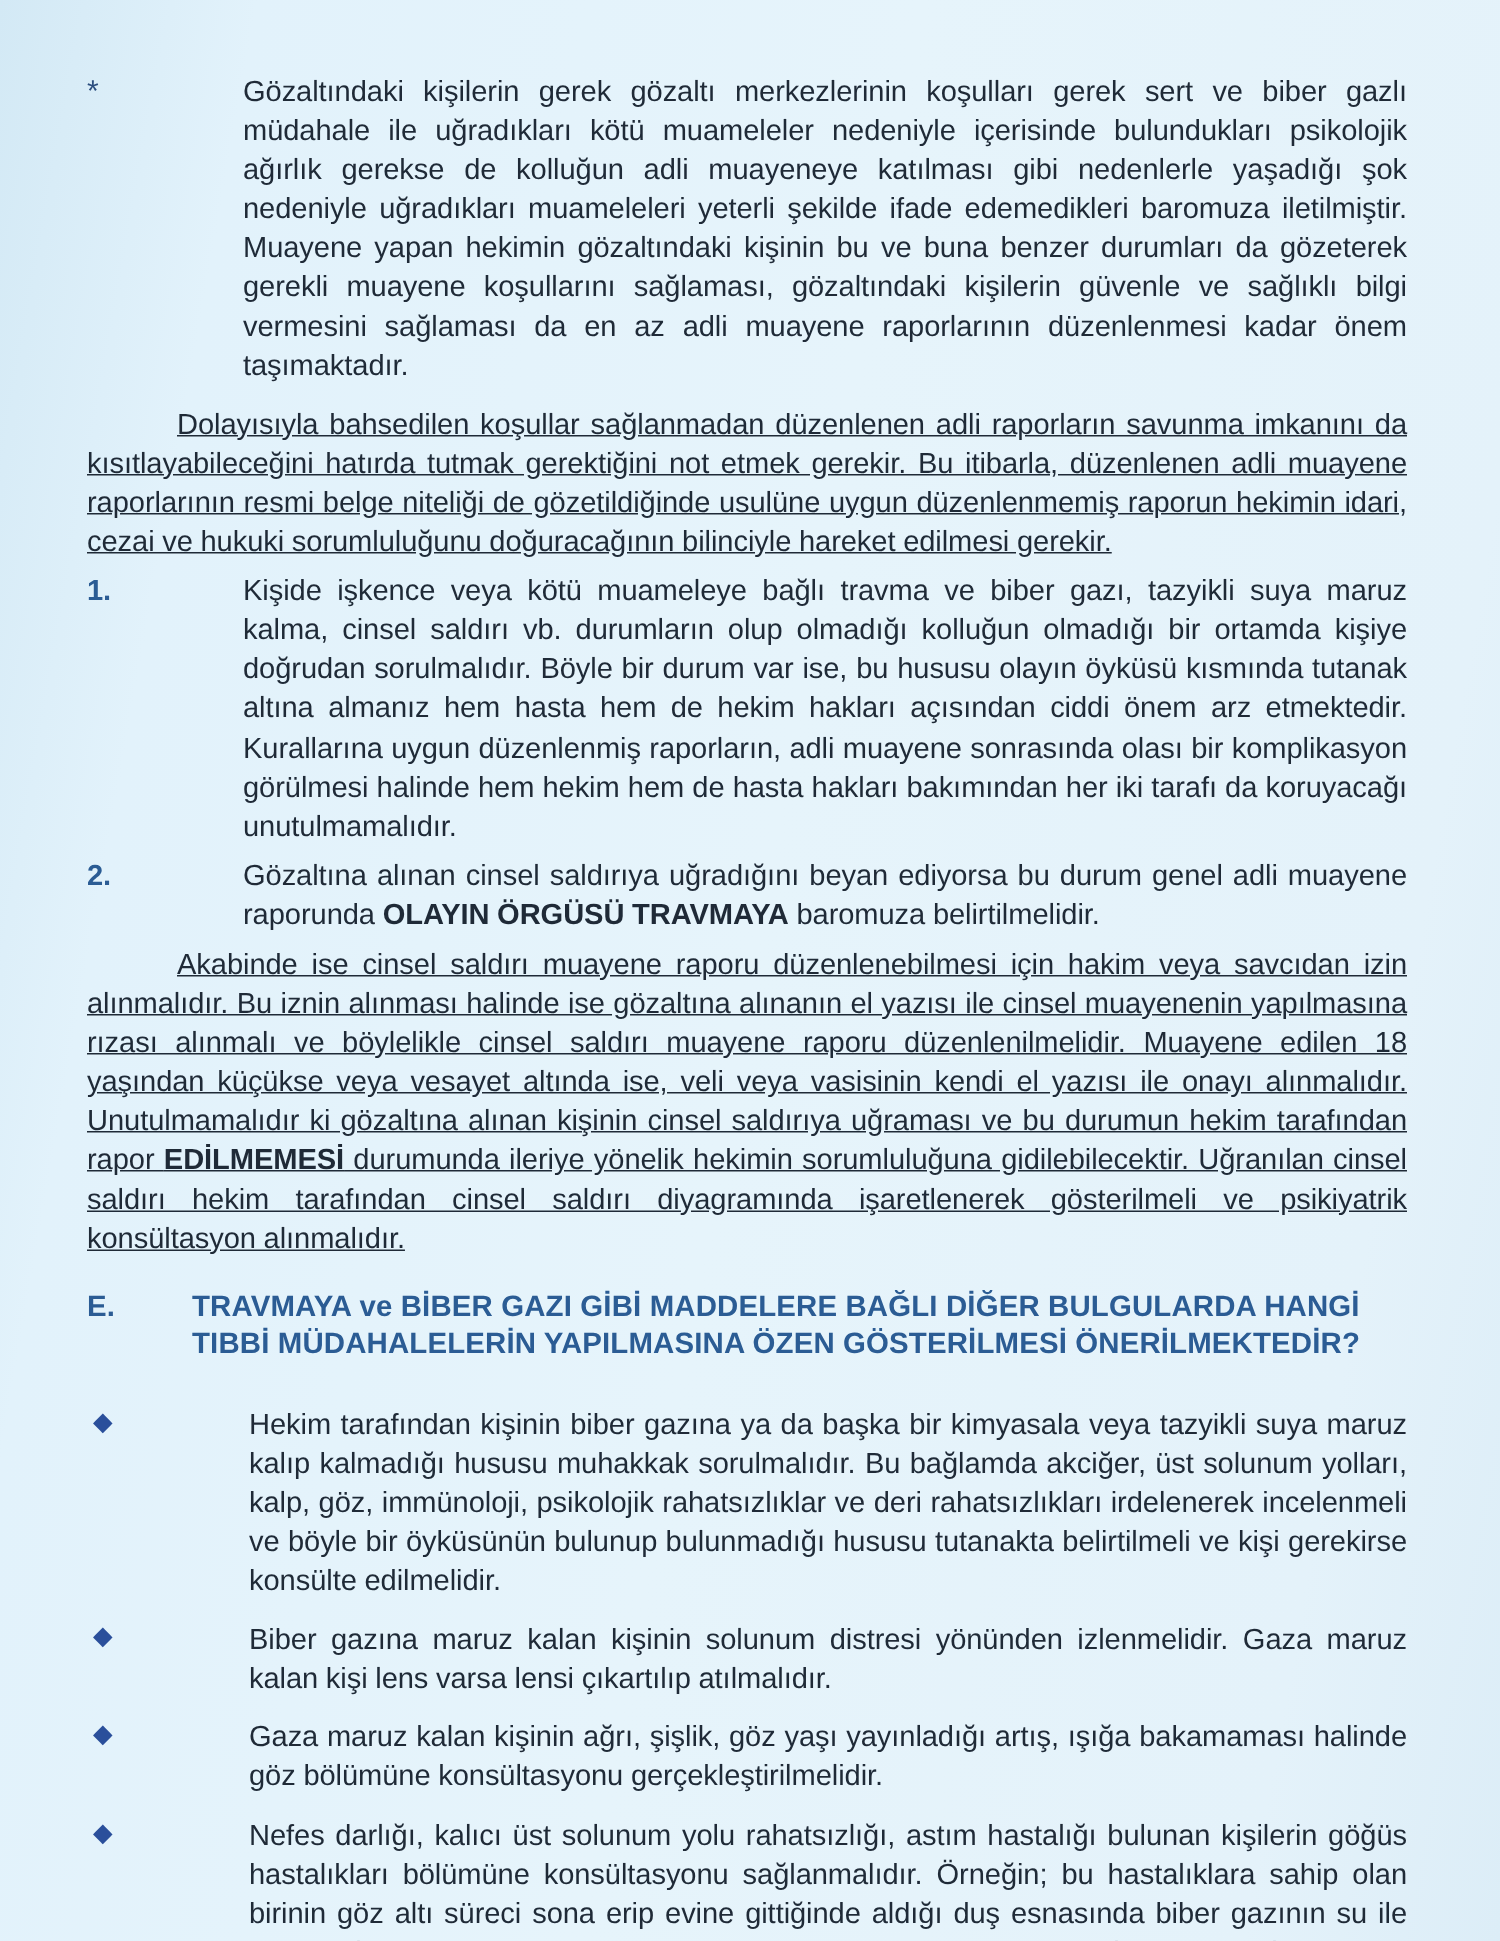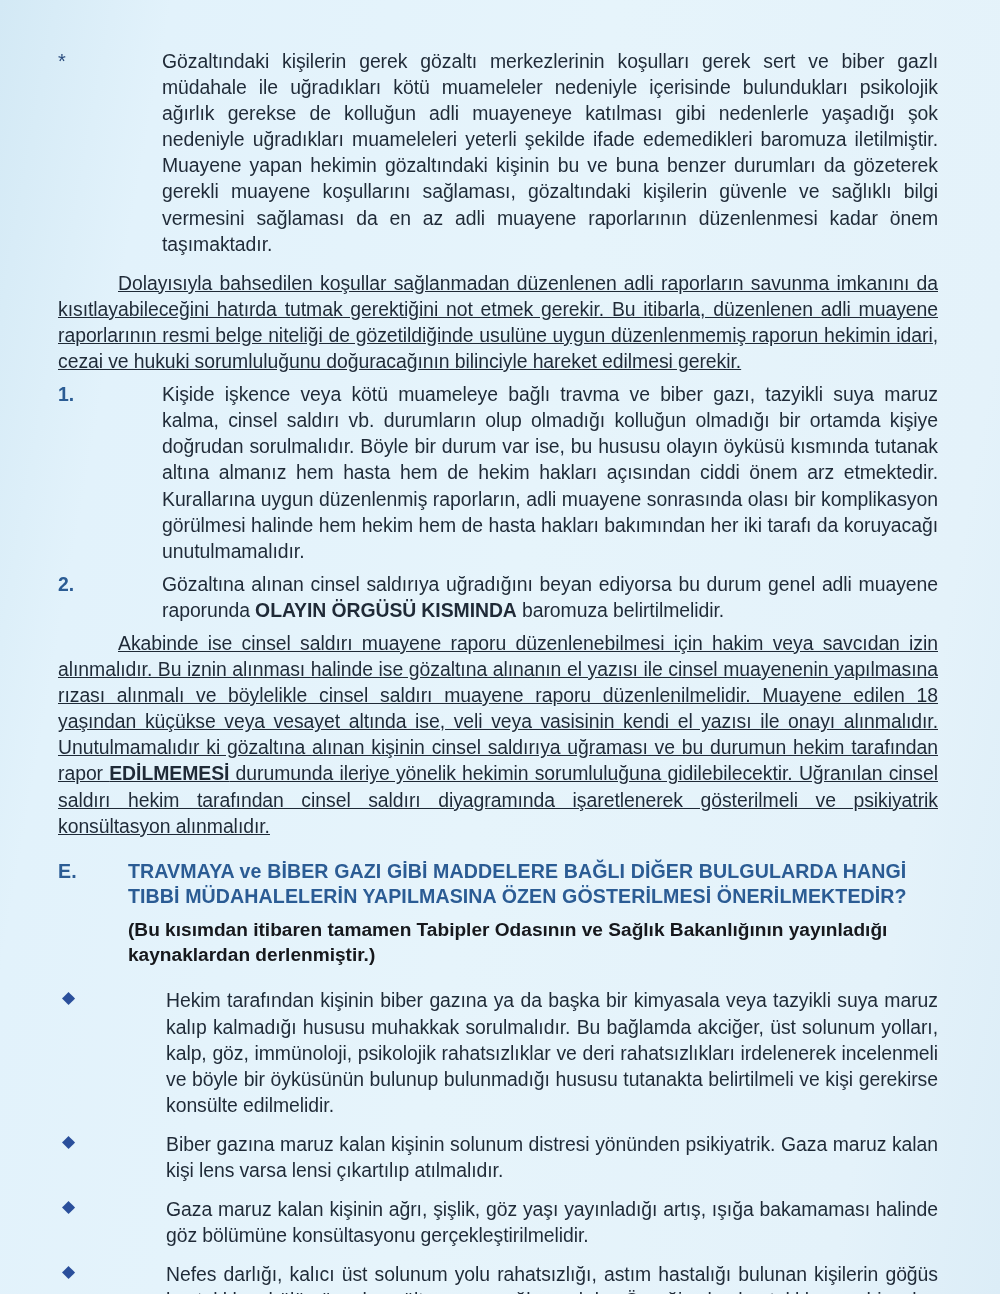--- a/index.html
+++ b/index.html
@@ -127,50 +127,49 @@
 
   <div class="marker-row body-text">
     <span class="marker">1.</span>
     <div class="marker-body">Kişide işkence veya kötü muameleye bağlı travma ve biber gazı, tazyikli suya maruz kalma, cinsel saldırı vb. durumların olup olmadığı kolluğun olmadığı bir ortamda kişiye doğrudan sorulmalıdır. Böyle bir durum var ise, bu hususu olayın öyküsü kısmında tutanak altına almanız hem hasta hem de hekim hakları açısından ciddi önem arz etmektedir. Kurallarına uygun düzenlenmiş raporların, adli muayene sonrasında olası bir komplikasyon görülmesi halinde hem hekim hem de hasta hakları bakımından her iki tarafı da koruyacağı unutulmamalıdır.</div>
   </div>
 
   <div class="gap-sm"></div>
 
   <div class="marker-row body-text">
     <span class="marker">2.</span>
-    <div class="marker-body"><span>Gözaltına alınan cinsel saldırıya uğradığını beyan ediyorsa bu durum genel adli muayene raporunda </span><strong>OLAYIN ÖRGÜSÜ KISMINDA</strong><span> baromuza belirtilmelidir.</span></div>
+    <div class="marker-body"><span>Gözaltına alınan cinsel saldırıya uğradığını beyan ediyorsa bu durum genel adli muayene raporunda </span><strong>OLAYIN ÖRGÜSÜ TRAVMAYA</strong><span> baromuza belirtilmelidir.</span></div>
   </div>
 
   <div class="gap-sm"></div>
 
   <p class="para body-text indent-first"><span>Akabinde ise cinsel saldırı muayene raporu düzenlenebilmesi için hakim veya savcıdan izin alınmalıdır. Bu iznin alınması halinde ise gözaltına alınanın el yazısı ile cinsel muayenenin yapılmasına rızası alınmalı ve böylelikle cinsel saldırı muayene raporu düzenlenilmelidir. Muayene edilen 18 yaşından küçükse veya vesayet altında ise, veli veya vasisinin kendi el yazısı ile onayı alınmalıdır. Unutulmamalıdır ki gözaltına alınan kişinin cinsel saldırıya uğraması ve bu durumun hekim tarafından rapor </span><strong>EDİLMEMESİ</strong><span> durumunda ileriye yönelik hekimin sorumluluğuna gidilebilecektir. Uğranılan cinsel saldırı hekim tarafından cinsel saldırı diyagramında işaretlenerek gösterilmeli ve psikiyatrik konsültasyon alınmalıdır.</span></p>
 
   <div class="gap-lg"></div>
 
   <div class="section-head">
     <span class="sec-letter">E.</span>
     <span class="sec-title">TRAVMAYA ve BİBER GAZI GİBİ MADDELERE BAĞLI DİĞER BULGULARDA HANGİ TIBBİ  MÜDAHALELERİN YAPILMASINA ÖZEN GÖSTERİLMESİ ÖNERİLMEKTEDİR?</span>
   </div>
 
   <div class="gap-sm"></div>
 
-  <div class="sub-note">(Bu kısımdan itibaren tamamen Tabipler Odasının ve Sağlık Bakanlığının yayınladığı kaynaklardan derlenmiştir.)</div>
 
   <div class="gap-lg"></div>
 
   <div class="marker-row body-text">
     <span class="marker diamond">◆</span>
     <div class="marker-body">Hekim tarafından kişinin biber gazına ya da başka bir kimyasala veya tazyikli suya maruz kalıp kalmadığı hususu muhakkak sorulmalıdır. Bu bağlamda akciğer, üst solunum yolları, kalp, göz, immünoloji, psikolojik rahatsızlıklar ve deri rahatsızlıkları irdelenerek incelenmeli ve böyle bir öyküsünün bulunup bulunmadığı hususu tutanakta belirtilmeli ve kişi gerekirse konsülte edilmelidir.</div>
   </div>
 
   <div class="gap-md"></div>
 
   <div class="marker-row body-text">
     <span class="marker diamond">◆</span>
-    <div class="marker-body">Biber gazına maruz kalan kişinin solunum distresi yönünden psikiyatrik. Gaza maruz kalan kişi lens varsa lensi çıkartılıp atılmalıdır.</div>
+    <div class="marker-body">Biber gazına maruz kalan kişinin solunum distresi yönünden izlenmelidir. Gaza maruz kalan kişi lens varsa lensi çıkartılıp atılmalıdır.</div>
   </div>
 
   <div class="gap-md"></div>
 
   <div class="marker-row body-text">
     <span class="marker diamond">◆</span>
     <div class="marker-body">Gaza maruz kalan kişinin ağrı, şişlik, göz yaşı yayınladığı artış, ışığa bakamaması halinde göz bölümüne konsültasyonu gerçekleştirilmelidir.</div>
   </div>
 
   <div class="gap-md"></div>

